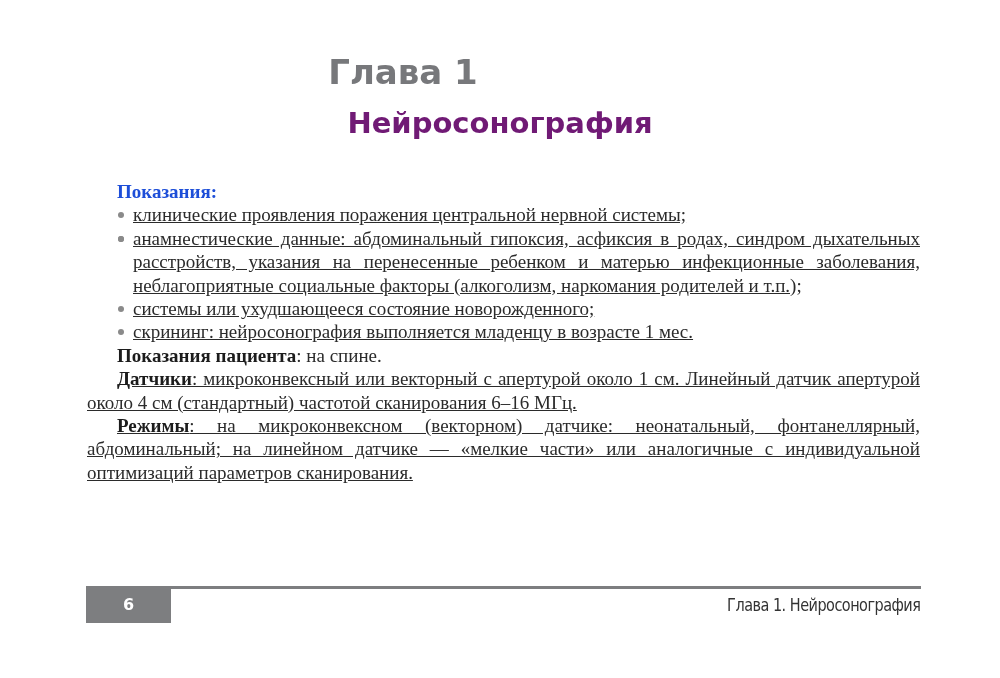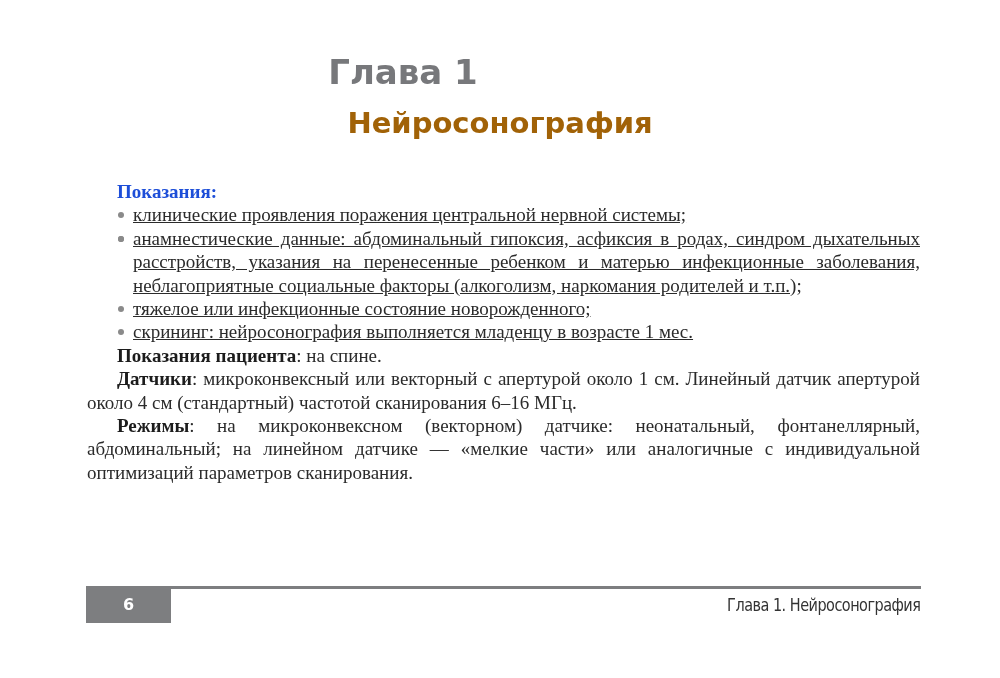--- a/index.html
+++ b/index.html
@@ -7,37 +7,37 @@
       width:1000px; height:678px; background:#ffffff; position:relative; overflow:hidden;
       color:#2a2a2a;
     }
     .chapter-num {
       position:absolute; left:0; width:806px; top:52px; text-align:center;
       font-family:"DejaVu Sans", sans-serif; font-weight:bold; font-size:34px; color:#77787b;
       letter-spacing:0px;
     }
     .chapter-title {
       position:absolute; left:0; width:1000px; top:106px; text-align:center;
-      font-family:"DejaVu Sans", sans-serif; font-weight:bold; font-size:29px; color:#a16207;
+      font-family:"DejaVu Sans", sans-serif; font-weight:bold; font-size:29px; color:#701a75;
     }
     .body {
       position:absolute; left:117px; top:180px; width:803px;
       font-family:"Liberation Serif", serif; font-size:19px; line-height:23.4px; color:#2b2b2b;
       text-align:justify;
     }
     .heading { font-weight:bold; color:#1d4ed8; }
     ul.bullets { list-style:none; margin:0; padding:0;text-decoration:underline; }
     ul.bullets li { position:relative; padding-left:16px; text-align:justify; }
     ul.bullets li .dot {
       position:absolute; left:1px; top:9px; width:6px; height:6px; border-radius:50%; background:#8a8a8a;
     }
     .para { text-indent:0; }
     .para b { font-weight:bold; color:#1c1c1c; }
     .left-flush { margin-left:-30px; }
-    .left-flush.first-indent { text-indent:30px; }
+    .left-flush.first-indent { text-indent:30px;text-decoration:underline; }
     .footer-rule {
       position:absolute; left:86px; top:586px; width:835px; height:3px; background:#7d7e80;
     }
     .page-box {
       position:absolute; left:86px; top:586px; width:85px; height:37px; background:#7d7e80;
       color:#ffffff; font-family:"DejaVu Sans", sans-serif; font-weight:bold; font-size:16px;
       text-align:center; line-height:37px;
     }
     .running-head {
       position:absolute; right:80px; top:595px;
@@ -50,21 +50,21 @@
 
 <div class="chapter-num">Глава 1</div>
 <div class="chapter-title">Нейросонография</div>
 
 <div class="body">
   <div class="heading">Показания:</div>
   <ul class="bullets">
     <li><span class="dot"></span><span>клинические проявления поражения центральной нервной системы;</span></li>
     <li><span class="dot"></span></li>
     <li><span class="dot"></span><span>анамнестические данные: абдоминальный гипоксия, асфиксия в родах, синдром дыхательных расстройств, указания на перенесенные ребенком и матерью инфекционные заболевания, неблагоприятные социальные факторы (алкоголизм, наркомания родителей и т.п.);</span></li>
-    <li><span class="dot"></span><span>тяжелое или инфекционные состояние новорожденного;</span></li>
+    <li><span class="dot"></span><span>системы или ухудшающееся состояние новорожденного;</span></li>
     <li><span class="dot"></span><span>скрининг: нейросонография выполняется младенцу в возрасте 1 мес.</span></li>
   </ul>
   <div class="para"><b>Показания пациента</b><span>: на спине.</span></div>
   <div class="para left-flush first-indent"><b>Датчики</b><span>: микроконвексный или векторный с апертурой около 1 см. Линейный датчик апертурой около 4 см (стандартный) частотой сканирования 6–16 МГц.</span></div>
   <div class="para left-flush first-indent"><b>Режимы</b><span>: на микроконвексном (векторном) датчике: неонатальный, фонтанеллярный, абдоминальный; на линейном датчике — «мелкие части» или аналогичные с индивидуальной оптимизаций параметров сканирования.</span></div>
 </div>
 
 <div class="footer-rule"></div>
 <div class="page-box">6</div>
 <div class="running-head">Глава 1. Нейросонография</div>

